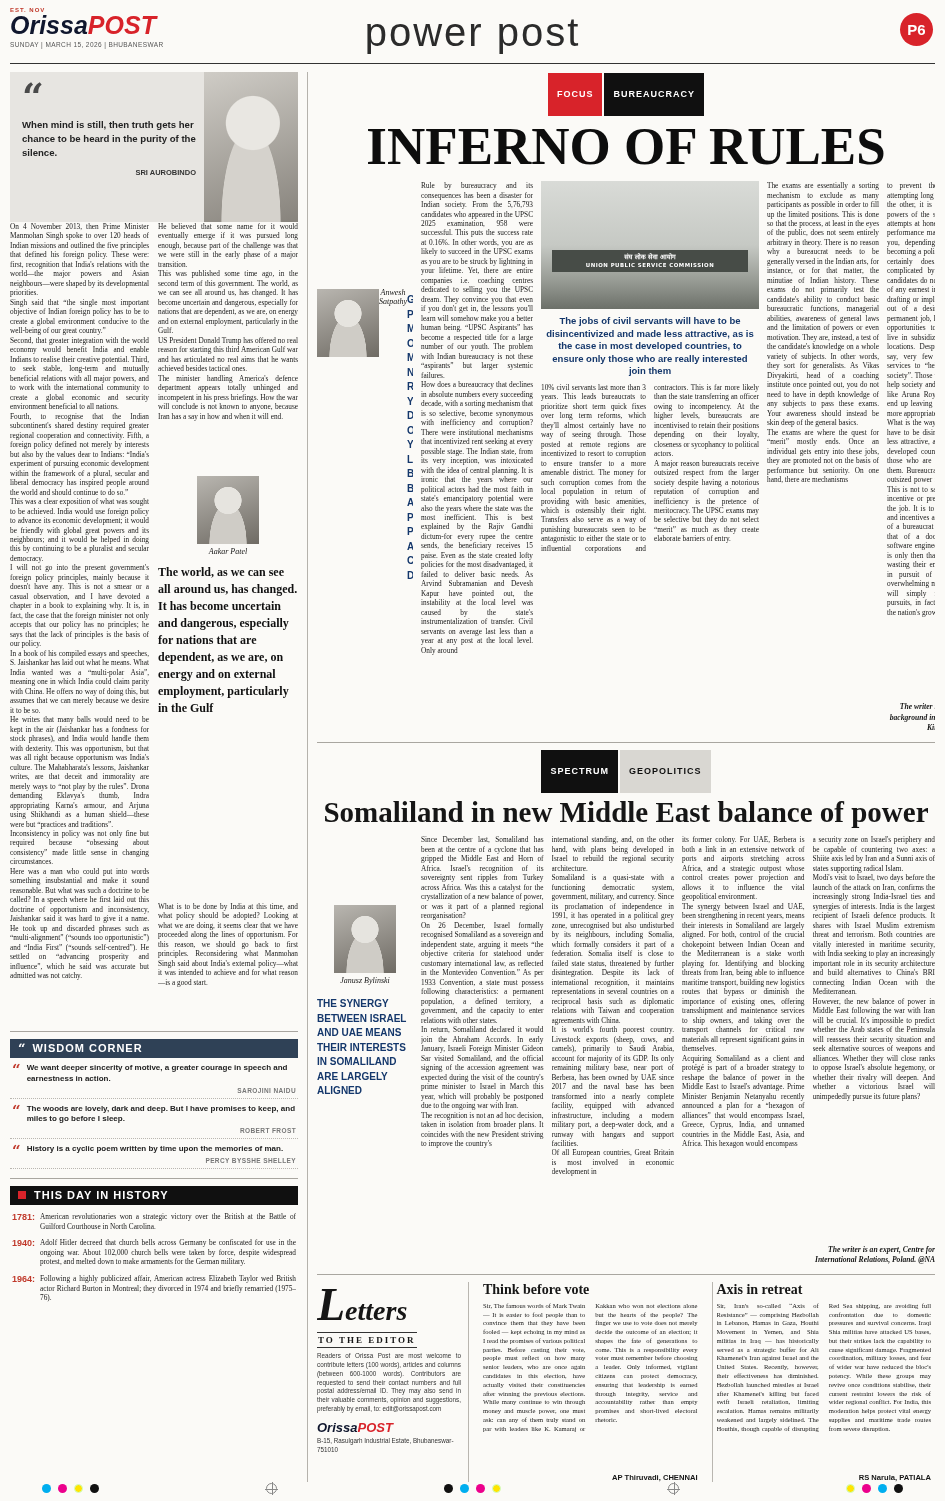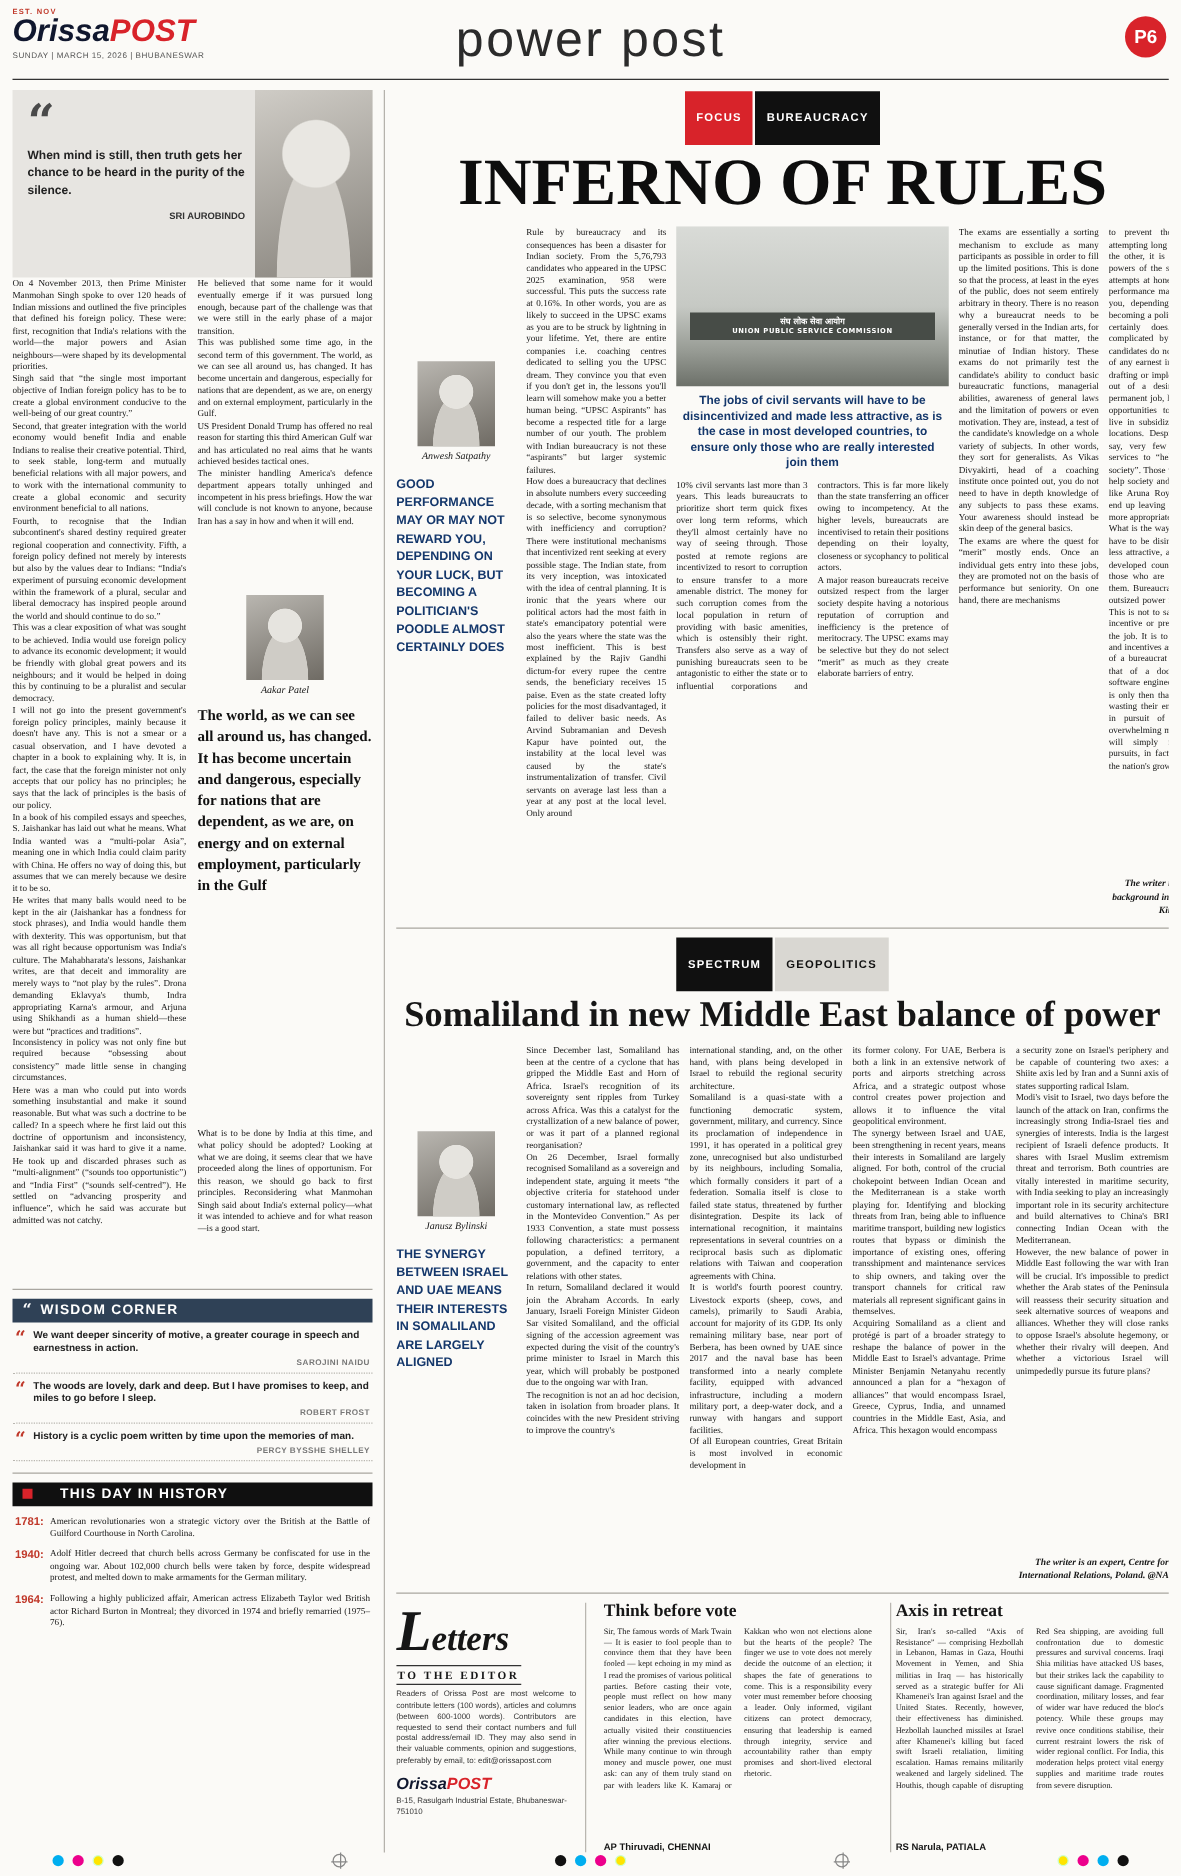--- a/index.html
+++ b/index.html
@@ -50,38 +50,38 @@
 
   
   .w-head{background:#2f4156;color:#fff;font:700 11px/19px "Liberation Sans",sans-serif;letter-spacing:1px;padding:0 8px;display:flex;align-items:center;gap:6px}
   .w-icon{font:700 13px/1 "DejaVu Serif",serif;color:#fff}
   .w-item{display:flex;gap:6px;padding:5px 2px 4px;border-bottom:1px dotted #b9b6b0}
   .w-qmark{color:#c0392b;font:700 15px/1 "DejaVu Serif",serif;flex:none}
   .w-text{font:700 8px/1.35 "Liberation Sans",sans-serif;color:#222;flex:1}
   .w-author{display:block;text-align:right;font:700 6.5px "Liberation Sans",sans-serif;color:#777;margin-top:2px;letter-spacing:.4px}
 
   
-  .h-head{background:#101010;color:#fff;font:700 11px/19px "Liberation Sans",sans-serif;letter-spacing:1px;padding:0 8px;display:flex;align-items:center;gap:22px}
+  .h-head{background:#101010;color:#fff;font:700 11px/19px "Liberation Sans",sans-serif;letter-spacing:1px;padding:0 8px;display:flex;align-items:center;gap:8px}
   .h-icon{width:8px;height:8px;background:#d8232a;flex:none}
   .h-item{display:flex;gap:5px;margin-top:7px;padding:0 2px}
   .h-year{font:700 9px/1.2 "Liberation Sans",sans-serif;color:#c0392b;flex:none}
   .h-text{font-size:7.3px;line-height:1.32;text-align:justify}
 
   
   .tags{display:flex;justify-content:center;gap:2px;margin-top:1px}
   .tag{font:700 9px/15px "Liberation Sans",sans-serif;padding:14px 9px;letter-spacing:1px}
   .tag-r{background:#d8232a;color:#fff}
   .tag-k{background:#101010;color:#fff}
   .tag-g{background:#d9d7d2;color:#101010}
   .inf-head{text-align:center;font:900 53px/1.02 "Liberation Serif",serif;color:#0d0d0d;margin:3px 0 8px}
   .spc-head{text-align:center;font:700 29px/1.05 "Liberation Serif",serif;margin:4px 0 8px}
 
   
   .inf-cols{display:flex;gap:8px;height:552px;overflow:hidden}
-  .colA{width:96px;flex:none;padding-top:104px;display:flex;flex-direction:column}
+  .colA{width:96px;flex:none;padding-top:104px;display:flex;flex-direction:row}
   .pq-navy{font:700 10px/1.45 "Liberation Sans",sans-serif;color:#14376b;margin-top:8px;overflow:hidden}
   .colN{width:112px;flex:none}
   .colMid{width:218px;flex:none;display:flex;flex-direction:column}
   .upsc{height:128px;position:relative;flex:none;
     background:linear-gradient(#d9dbd7 0%,#c6c9c4 50%,#979b94 78%,#6c7069 100%)}
   .upsc-band{position:absolute;left:5%;right:5%;top:54%;background:#474c47;color:#fff;text-align:center;padding:3px 0}
   .band-h{display:block;font:600 6.5px/1.3 "DejaVu Sans",sans-serif}
   .band-e{display:block;font:600 5.4px/1.3 "DejaVu Sans",sans-serif;letter-spacing:.5px}
   .upsc-cap{font:700 9.5px/1.32 "Liberation Sans",sans-serif;color:#14376b;text-align:center;margin:6px 5px 5px;flex:none}
   .mid-cols{columns:2;column-gap:8px;flex:1;overflow:hidden}
@@ -101,21 +101,21 @@
   .let-title::first-letter{font-size:46px}
   .let-sub{display:inline-block;font:700 9px "Liberation Serif",serif;letter-spacing:2px;border-top:1px solid #333;border-bottom:1px solid #333;padding:2px 1px;margin:4px 0 4px}
   .let-info{font:6.3px/1.38 "Liberation Sans",sans-serif;color:#333;text-align:justify}
   .let-logo{margin-top:5px}
   .let-logo .lg-o,.let-logo .lg-p{font-size:13px}
   .let-addr{font:6.3px/1.35 "Liberation Sans",sans-serif;color:#333;margin-top:1px}
   .letter{flex:1;min-width:0;padding:0 4px;display:flex;flex-direction:column}
   .letter+.letter{border-left:1px solid #b9b6b0}
   .letter h3{font:700 14px/1.1 "Liberation Serif",serif;margin-bottom:4px}
   .let-body{columns:2;column-gap:10px;font-size:6.6px;line-height:1.33;text-align:justify;flex:1;overflow:hidden;white-space:pre-line}
-  .let-sig{text-align:left;font:700 7.6px "Liberation Sans",sans-serif;margin-top:18px}
+  .let-sig{text-align:right;font:700 7.6px "Liberation Sans",sans-serif;margin-top:18px}
 
   
   .pmarks{position:absolute;bottom:7px;left:0;right:0;display:flex;align-items:center;justify-content:space-between;padding:0 42px}
   .dotrow{display:flex;gap:7px;align-items:center}
   .dot{width:9px;height:9px;border-radius:50%;display:inline-block}
   .dc{background:#00aeef}.dm{background:#ec008c}.dy{background:#ffe400;border:.5px solid #cfc}.dk{background:#111}
   .reg{width:11px;height:11px;border:1px solid #888;border-radius:50%;position:relative}
   .reg::before,.reg::after{content:"";position:absolute;background:#888}
   .reg::before{left:50%;top:-2px;bottom:-2px;width:1px}
   .reg::after{top:50%;left:-2px;right:-2px;height:1px}

